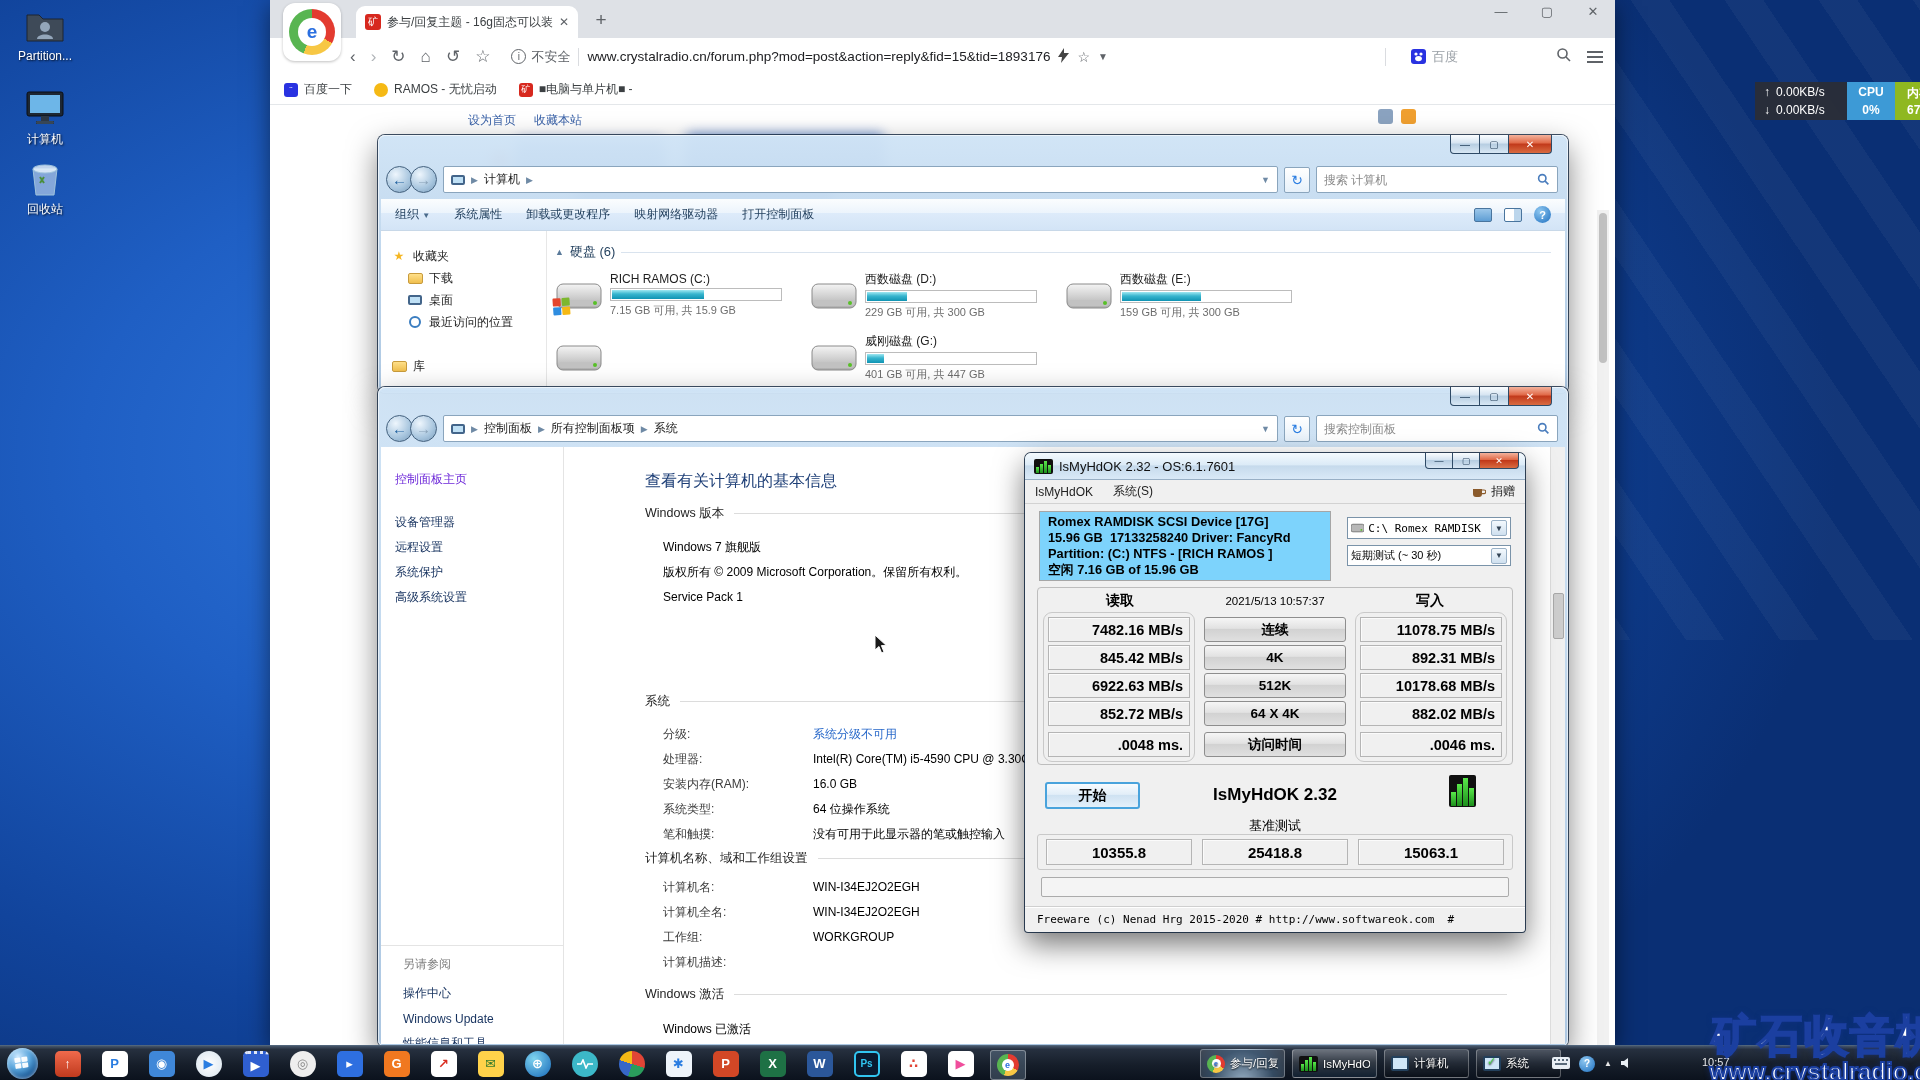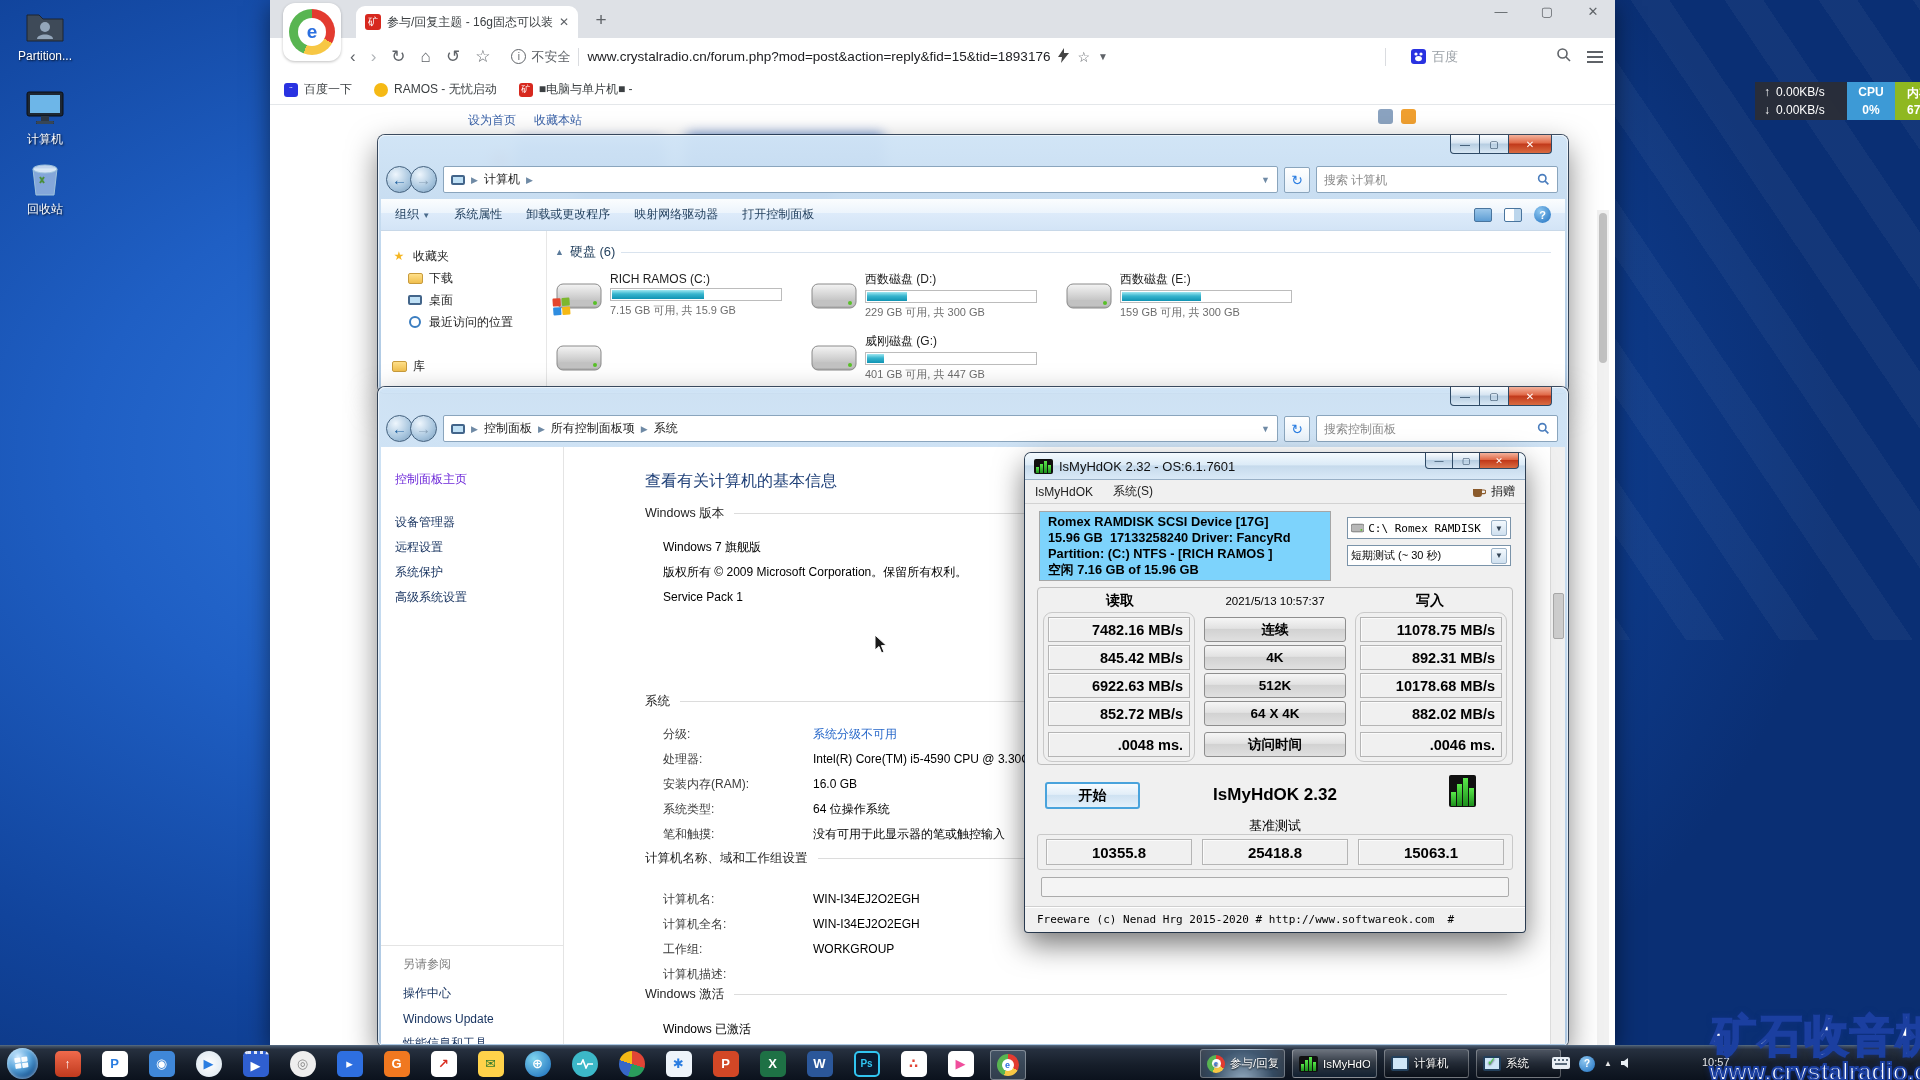--- a/index.html
+++ b/index.html
@@ -608,21 +608,21 @@
                   <span class="k">笔和触摸:</span>
                   <span class="v">没有可用于此显示器的笔或触控输入</span>
                 </div>
             </div>
           </div>
           <div class="sec" style="top:403px">
             <div class="sec-hd">
                 <span>计算机名称、域和工作组设置</span>
                 <span class="line"></span>
               </div>
-            <div class="body" style="margin-top:20px;line-height:25px">
+            <div class="body" style="margin-top:8px;line-height:25px">
               <div class="kv">
                   <span class="k">计算机名:</span>
                   <span class="v">WIN-I34EJ2O2EGH</span>
                 </div>
               <div class="kv">
                   <span class="k">计算机全名:</span>
                   <span class="v">WIN-I34EJ2O2EGH</span>
                 </div>
               <div class="kv">
                   <span class="k">工作组:</span>

